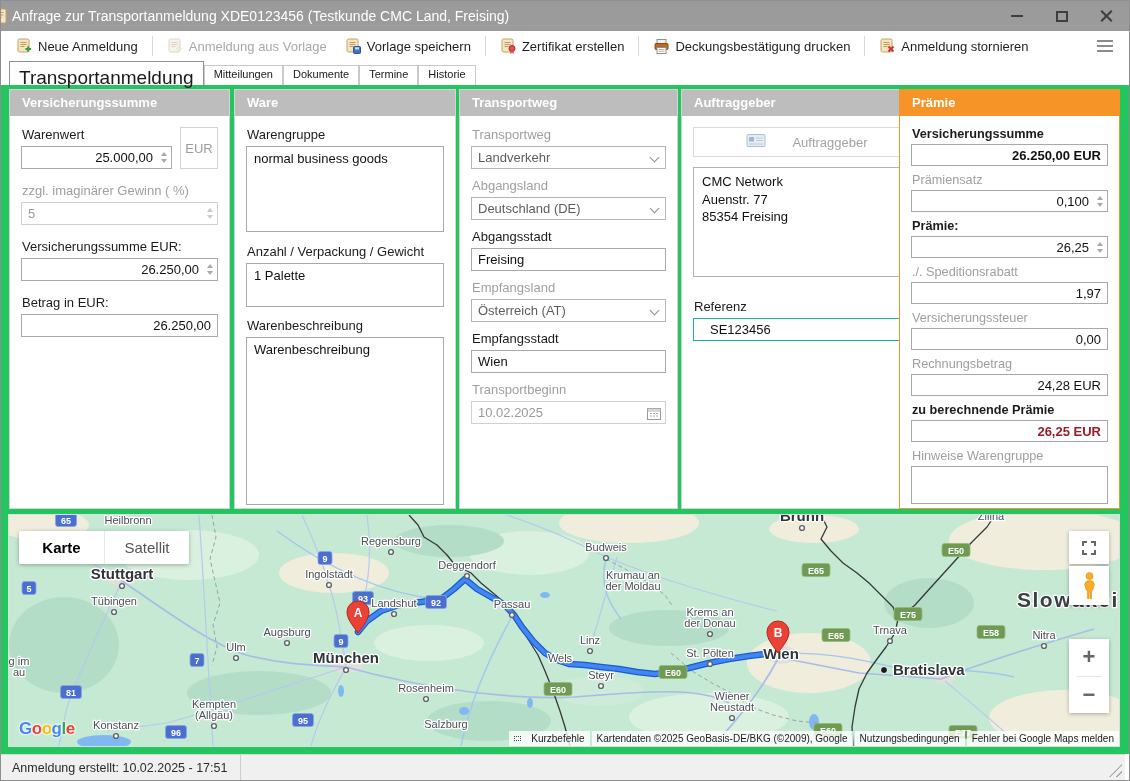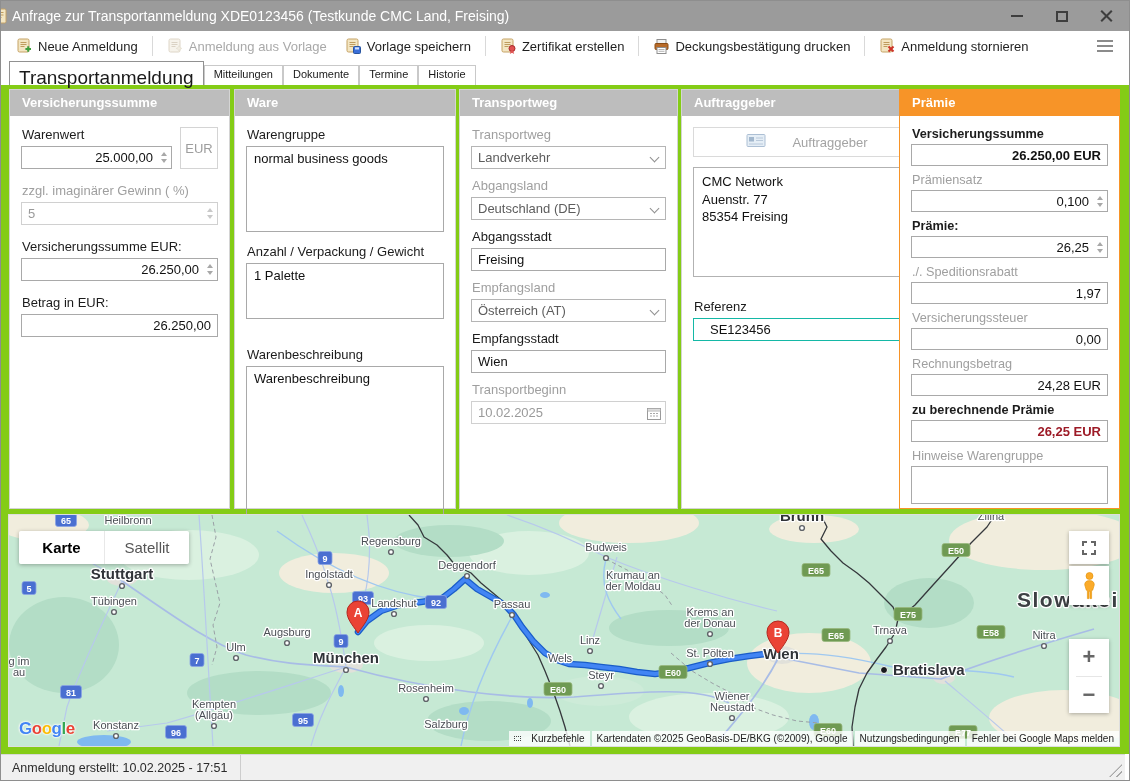--- a/index.html
+++ b/index.html
@@ -31,21 +31,21 @@
   .tb-sep { width:1px; height:20px; background:#d9d9d9; margin:0 5px; }
   .toolbar-menu { margin-left:auto; display:flex; flex-direction:column; gap:3px; cursor:pointer; padding:4px; }
   .toolbar-menu span { width:16px; height:2px; background:#8b8b8b; }
 
   
   .tabstrip { position:absolute; left:8px; top:60px; right:0; height:24px; display:flex; align-items:flex-end; }
   .tab { font-size:11px; color:#1a1a1a; background:#fff; border:1px solid #c9c9c9; border-bottom:none; padding:2px 9px 4px; height:20px; cursor:pointer; white-space:nowrap; }
   .tab.active { border-color:#919191; height:24px; padding-top:5px; font-size:19px; z-index:2; }
 
   
-  .content { position:absolute; left:0; top:84px; right:0; bottom:26px; background:#84cc16; }
+  .content { position:absolute; left:0; top:84px; right:0; bottom:26px; background:#22c55e; }
 
   .panel { position:absolute; top:4px; height:420px; background:#fff; border:1px solid #d4d4d4; }
   .panel-header { height:26px; background:#bdbdbd; color:#fff; font-size:13px; font-weight:bold; line-height:26px; padding:0 12px; white-space:nowrap; overflow:hidden; }
   .panel.praemie { border-color:#f79428; }
   .panel.praemie .panel-header { background:#f79428; }
   .panel-body { padding:11px 11px; }
 
   .flabel { display:block; font-size:13px; color:#1c1c1c; margin:0 0 4px 1px; white-space:nowrap; }
   .flabel.dim { color:#9f9f9f; }
   .flabel.b { font-weight:bold; }
@@ -283,21 +283,21 @@
         </div>
       </div>
     </div>
 
     <div class="panel p2" style="left:233px;width:222px;">
       <div class="panel-header">Ware</div>
       <div class="panel-body">
         <label class="flabel">Warengruppe</label>
         <div class="tarea" style="height:86px;margin-bottom:12px;">normal business goods</div>
         <label class="flabel">Anzahl / Verpackung / Gewicht</label>
-        <div class="tarea" style="height:56px;margin-bottom:28px;">1 Palette</div>
+        <div class="tarea" style="height:44px;margin-bottom:11px;">1 Palette</div>
         <label class="flabel">Warenbeschreibung</label>
         <div class="tarea" style="height:168px;">Warenbeschreibung</div>
       </div>
     </div>
 
     <div class="panel p3" style="left:458px;width:219px;">
       <div class="panel-header">Transportweg</div>
       <div class="panel-body">
         <div class="field">
           <label class="flabel dim">Transportweg</label>

